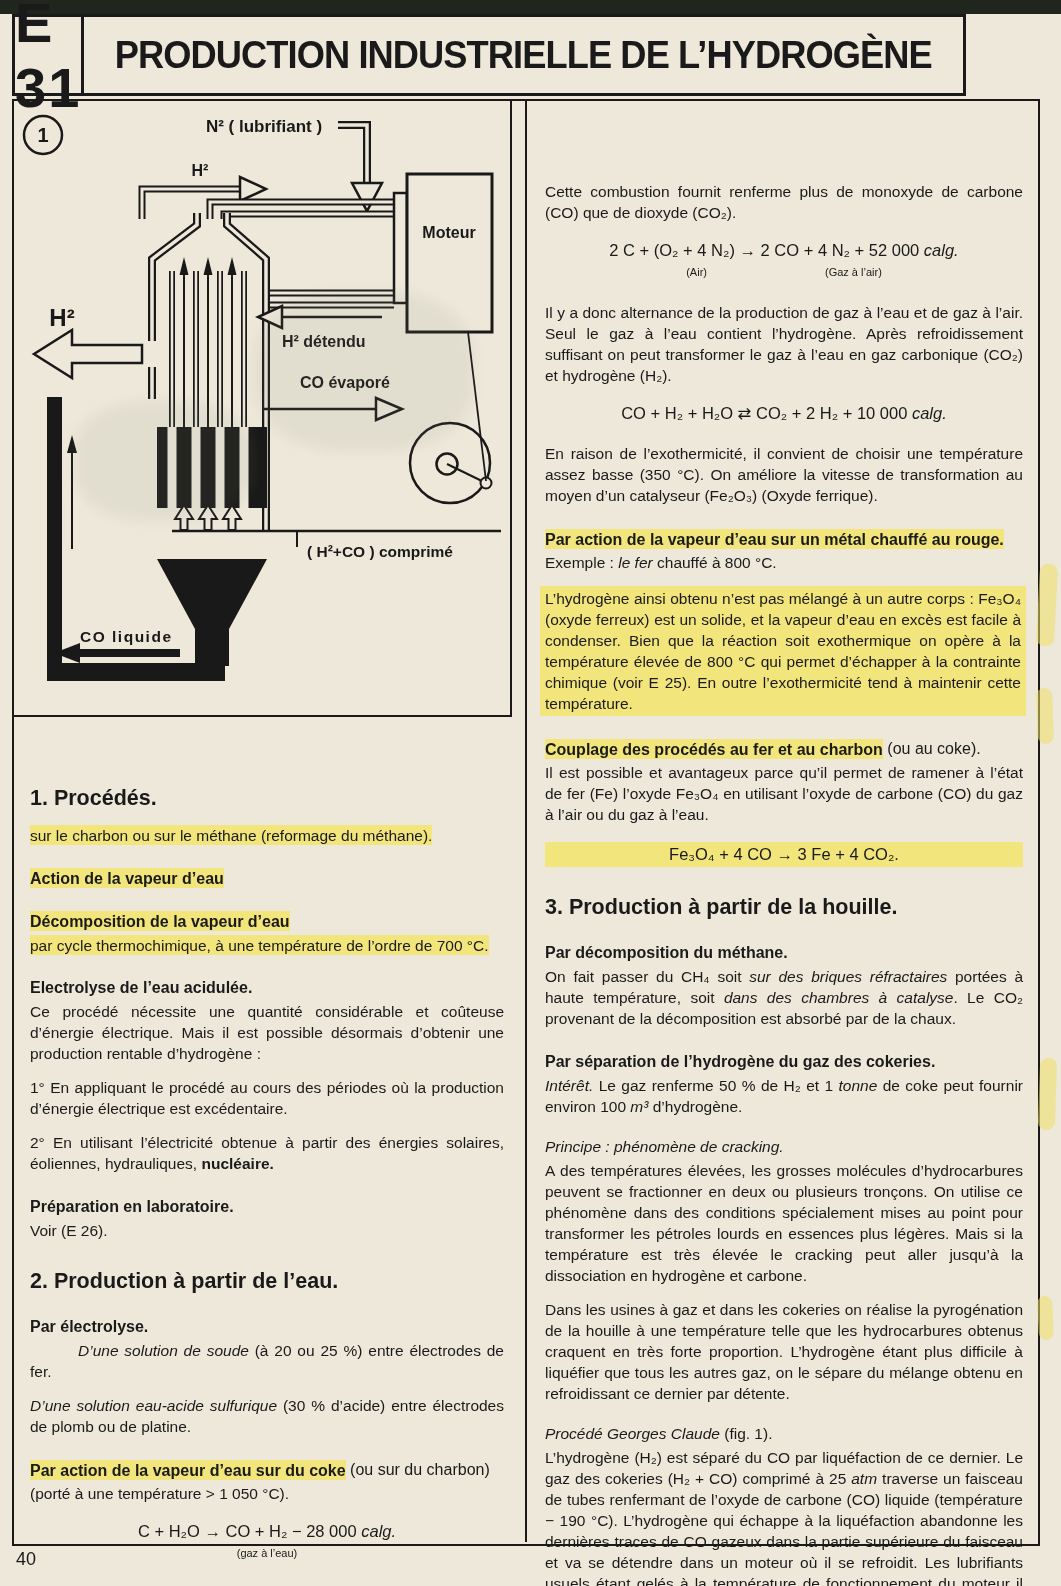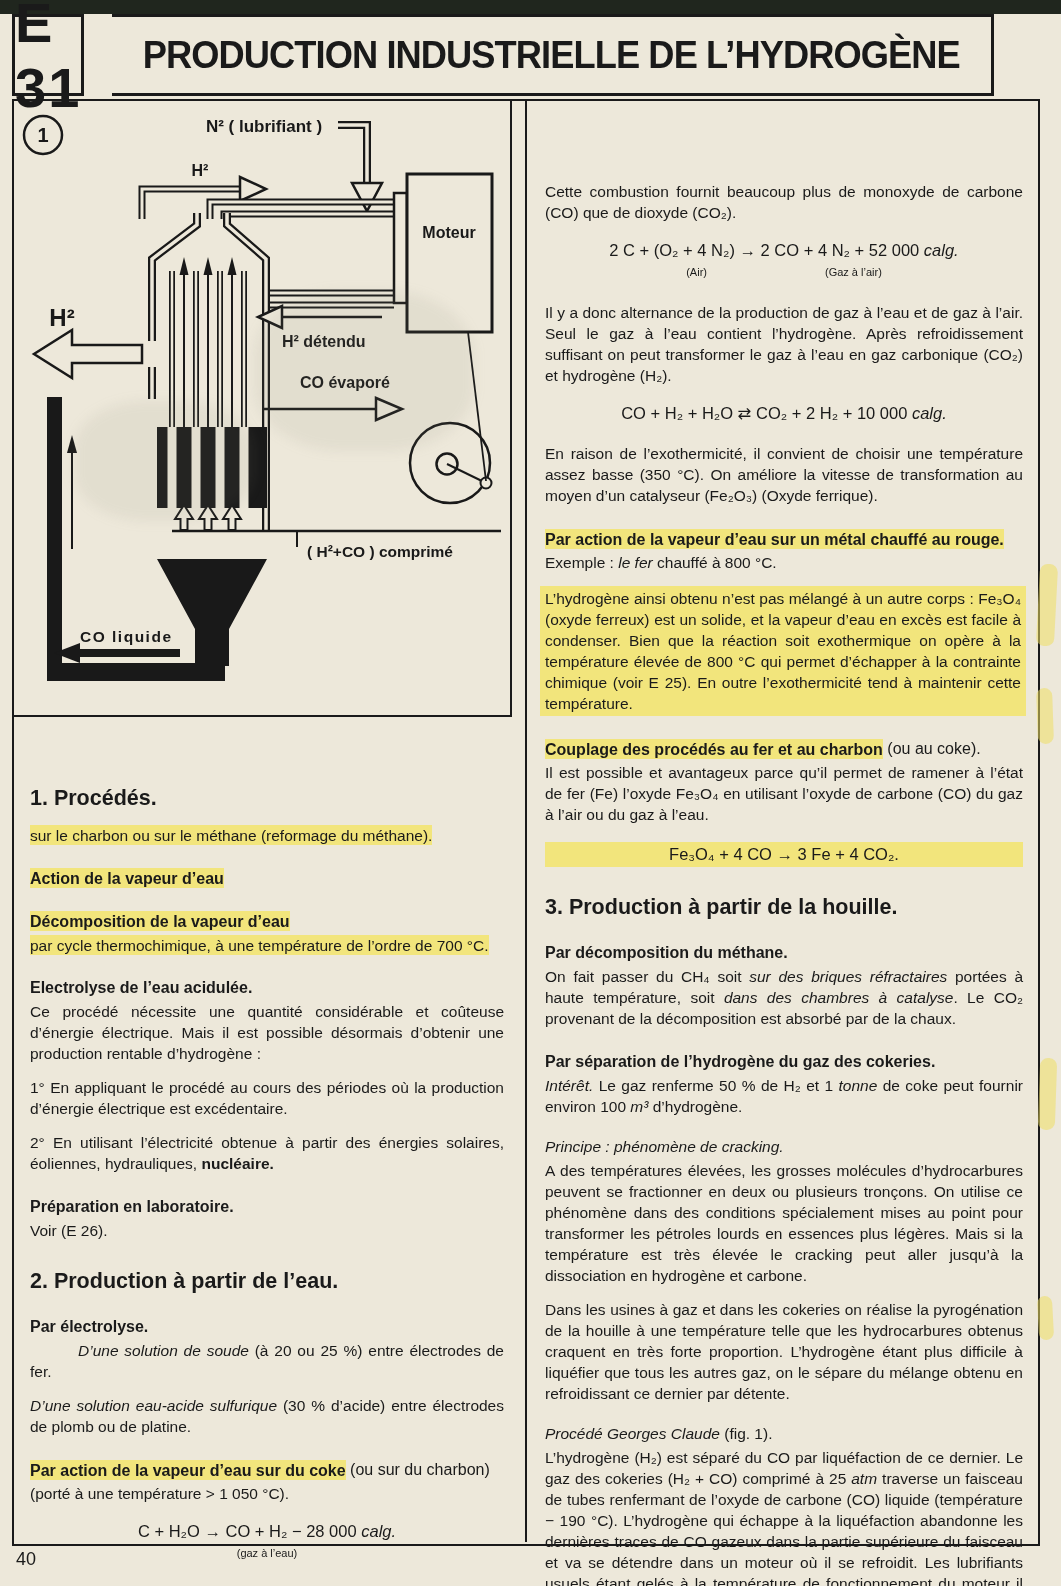--- a/index.html
+++ b/index.html
@@ -2,21 +2,21 @@
 <html><head>
 <meta charset="utf-8">
 <style>
   html,body{margin:0;padding:0;}
   body{
     width:1061px;height:1586px;background:#ede8da;
     font-family:"Liberation Sans",sans-serif;color:#1a1a1a;
     position:relative;overflow:hidden;
   }
   .top-strip{position:absolute;left:0;top:0;width:1061px;height:14px;background:#20261e;}
-  .header{position:absolute;left:12px;top:14px;width:812px;height:82px;display:flex;gap:28px;}
+  .header{position:absolute;left:12px;top:14px;width:812px;height:82px;display:flex;}
   .code-box{
     width:216px;border:3px solid #1a1a1a;display:flex;align-items:center;justify-content:center;
     font-size:56px;font-weight:bold;letter-spacing:2px;
   }
   .title-box{
     flex:1;border:3px solid #1a1a1a;border-left:none;display:flex;align-items:center;justify-content:center;
     font-size:39px;font-weight:bold;white-space:nowrap;
   }
   .title-box span{display:inline-block;transform:scaleX(.93);letter-spacing:-1px;}
   .frame{position:absolute;left:12px;top:99px;width:1024px;height:1443px;border:2px solid #1a1a1a;}
@@ -178,21 +178,21 @@
     <div class="blk p tight"><span style="font-style: italic; margin-left: 48px;">D’une solution de soude</span><span> (à 20 ou 25 %) entre électrodes de fer.</span></div>
     <div class="blk p"><span style="font-style: italic;">D’une solution eau-acide sulfurique</span><span> (30 % d’acide) entre électrodes de plomb ou de platine.</span></div>
     <div class="blk sub"><span class="hl" style="font-weight: bold;">Par action de la vapeur d’eau sur du coke</span><span> (ou sur du charbon)</span></div>
     <div class="blk p tight"><span>(porté à une température &gt; 1 050 °C).</span></div>
     <div class="blk eq"><span>C + H₂O → CO + H₂ − 28 000 </span><span style="font-style: italic;">calg.</span><div class="eq-notes">
         <span>(gaz à l’eau)</span>
       </div></div>
     <div class="blk p"><span>Réaction endothermique. Après réduction d’une certaine masse de vapeur d’eau, le coke initialement porté à plus de 1 000 °C, s’est refroidi. La transformation s’effectue alors très lentement. Il faut alors arrêter la production de gaz à l’eau et faire passer sur le coke (rouge sombre) un courant d’air qui en le brûlant fait remonter sa température.</span></div>
   </div>
 <div class="col right">
-    <div class="blk p"><span>Cette combustion fournit beaucoup plus de monoxyde de carbone (CO) que de dioxyde (CO₂).</span></div>
+    <div class="blk p"><span>Cette combustion fournit renferme plus de monoxyde de carbone (CO) que de dioxyde (CO₂).</span></div>
     <div class="blk eq"><span>2 C + (O₂ + 4 N₂) → 2 CO + 4 N₂ + 52 000 </span><span style="font-style: italic;">calg.</span><div class="eq-notes">
         <span>(Air)</span>
         <span>(Gaz à l’air)</span>
       </div></div>
     <div class="blk p"><span>Il y a donc alternance de la production de gaz à l’eau et de gaz à l’air. Seul le gaz à l’eau contient l’hydrogène. Après refroidissement suffisant on peut transformer le gaz à l’eau en gaz carbonique (CO₂) et hydrogène (H₂).</span></div>
     <div class="blk eq"><span>CO + H₂ + H₂O ⇄ CO₂ + 2 H₂ + 10 000 </span><span style="font-style: italic;">calg.</span></div>
     <div class="blk p"><span>En raison de l’exothermicité, il convient de choisir une température assez basse (350 °C). On améliore la vitesse de transformation au moyen d’un catalyseur (Fe₂O₃) (Oxyde ferrique).</span></div>
     <div class="blk sub"><span class="hl" style="font-weight: bold;">Par action de la vapeur d’eau sur un métal chauffé au rouge.</span></div>
     <div class="blk p tight"><span>Exemple : </span><span style="font-style: italic;">le fer</span><span> chauffé à 800 °C.</span></div>
     <div class="blk p hl-block"><span>L’hydrogène ainsi obtenu n’est pas mélangé à un autre corps : Fe₃O₄ (oxyde ferreux) est un solide, et la vapeur d’eau en excès est facile à condenser. Bien que la réaction soit exothermique on opère à la température élevée de 800 °C qui permet d’échapper à la contrainte chimique (voir E 25). En outre l’exothermicité tend à maintenir cette température.</span></div>

